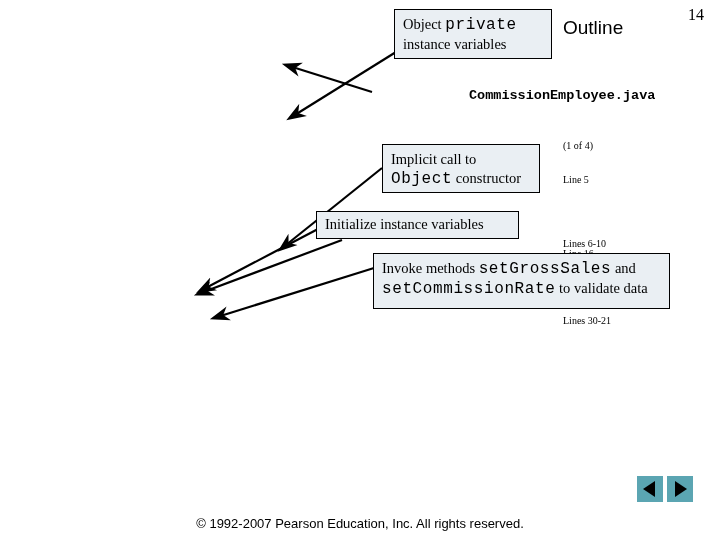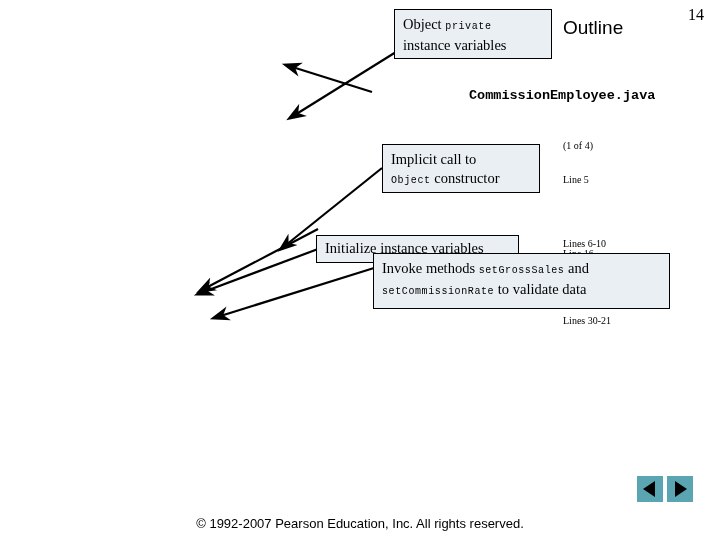--- a/index.html
+++ b/index.html
@@ -74,29 +74,29 @@
     background: #eaeff3;
     border: 1px solid #000000;
     color: #000000;
     font-family: "Liberation Serif", serif;
     font-size: 14.5px;
     line-height: 19px;
     padding: 5px 8px 4px 8px;
   }
   .callout .mono {
     font-family: "Liberation Mono", "DejaVu Sans Mono", monospace;
-    font-size: 10px;
+    font-size: 16px;
     letter-spacing: 0.6px;
   }
 
   .callout-declare  { left: 394px; top: 9px;   width: 158px; height: 50px; }
   .callout-class    { left: 358px; top: 62px;  width: 245px; height: 51px; }
   .callout-implicit { left: 382px; top: 144px; width: 158px; height: 49px; }
   .callout-init     { left: 316px; top: 211px; width: 203px; height: 28px;
-                      padding-top: 3px; padding-bottom: 14px; margin-top: 24px; }
+                      padding-top: 3px; padding-bottom: 14px; }
   .callout-invoke   { left: 373px; top: 253px; width: 297px; height: 56px; }
 
   
   .arrows {
     position: absolute;
     left: 0;
     top: 0;
     width: 720px;
     height: 540px;
     pointer-events: none;

